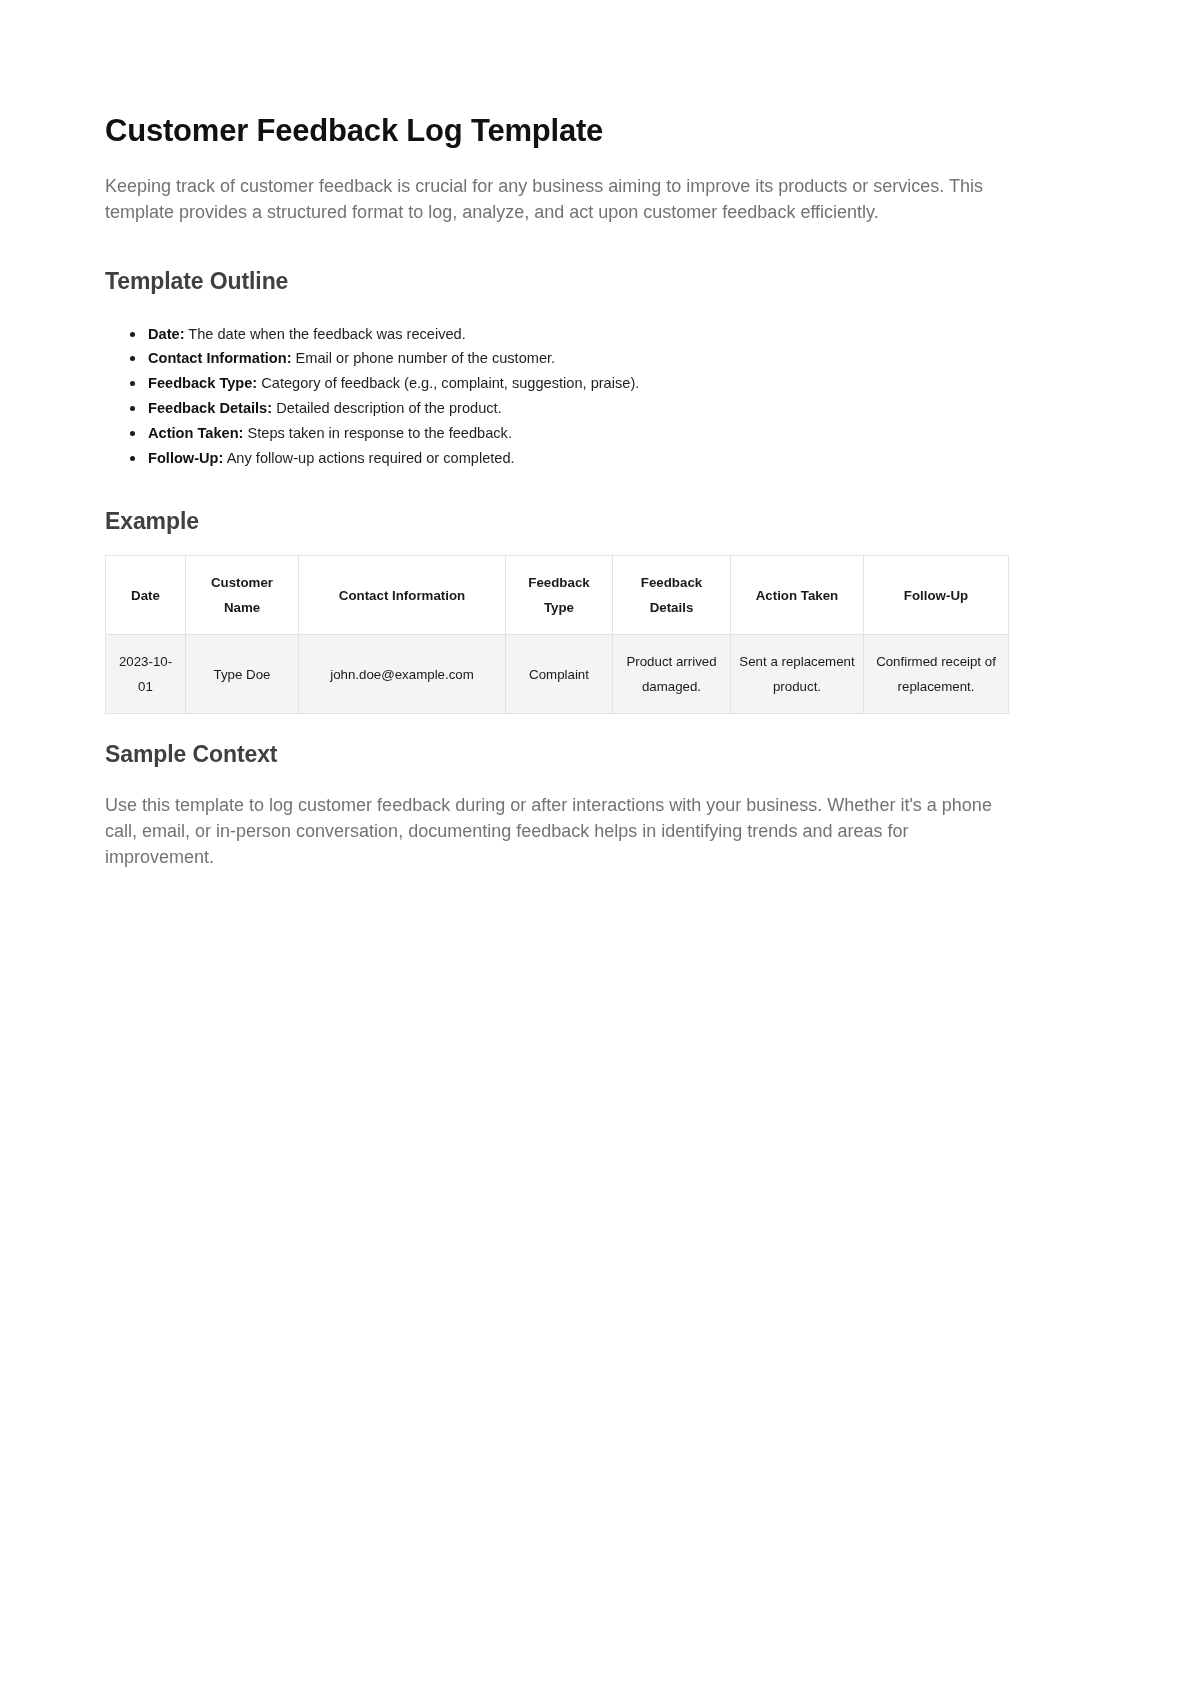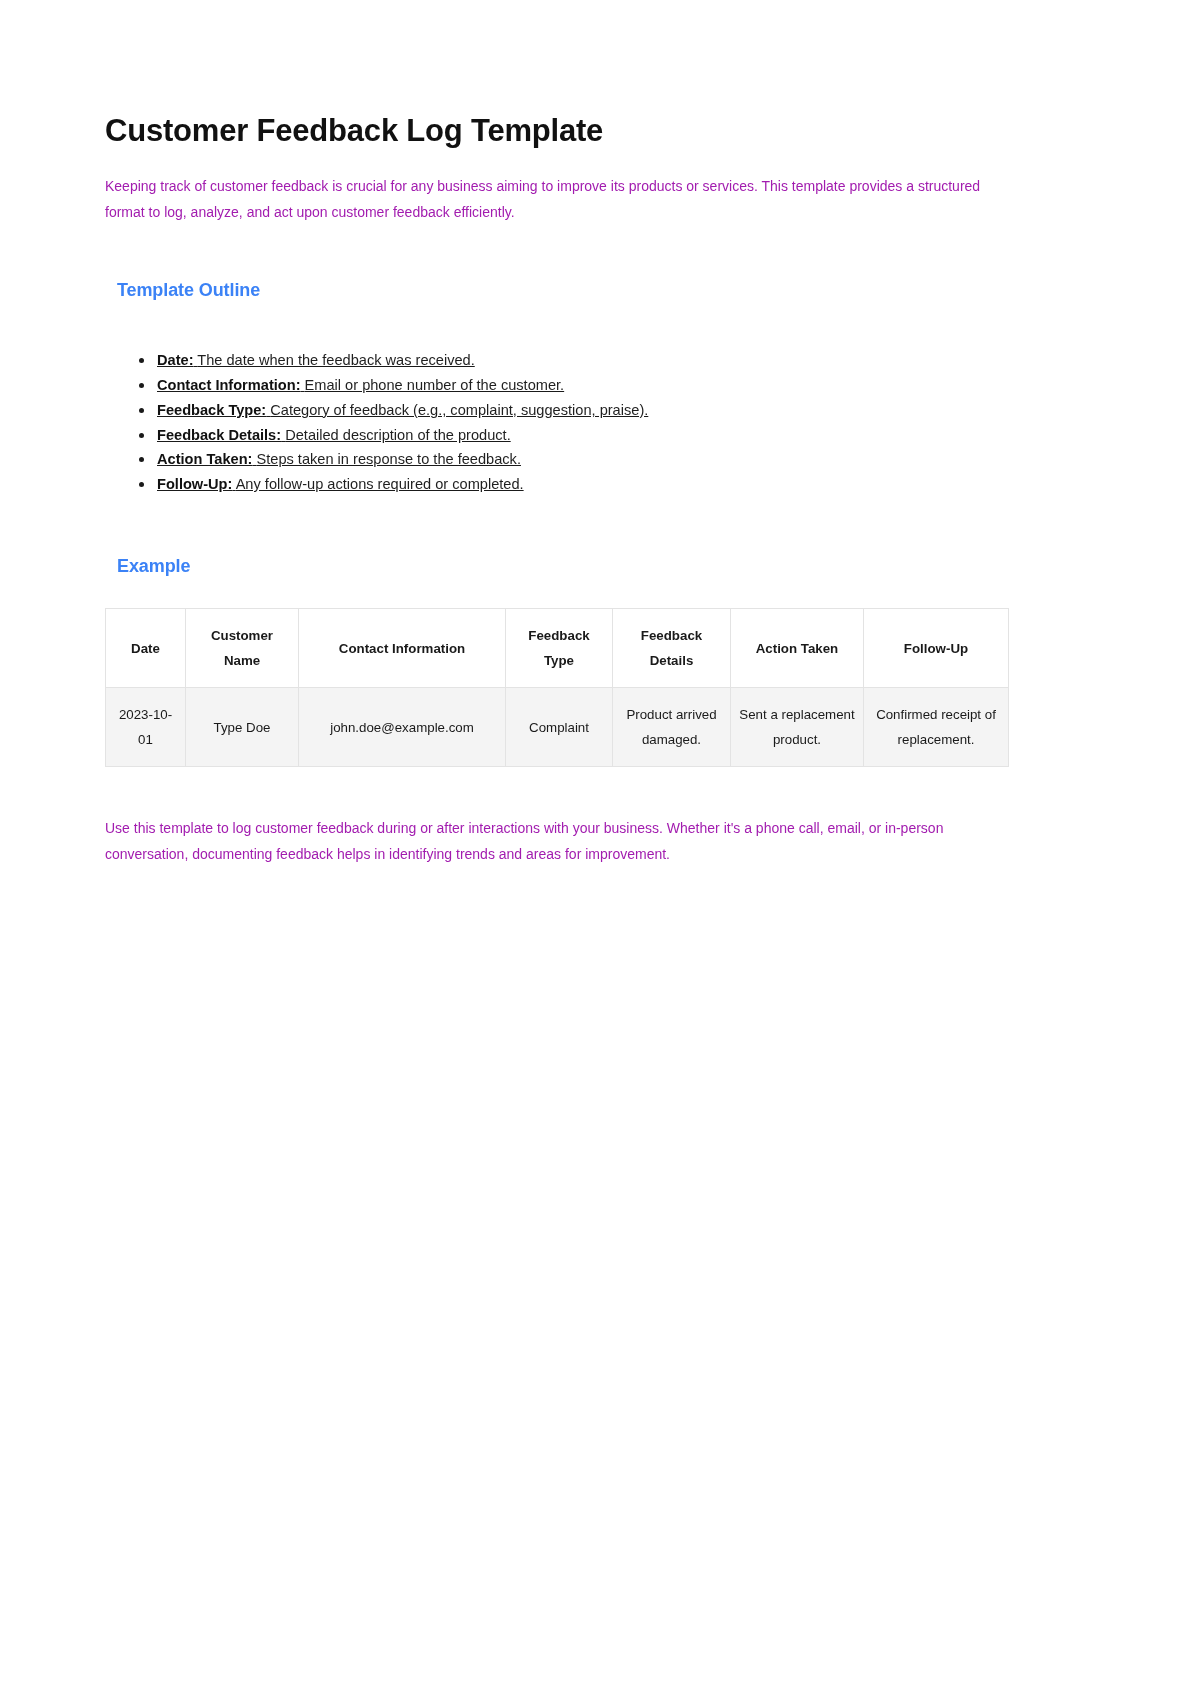--- a/index.html
+++ b/index.html
@@ -29,46 +29,45 @@
   }
   h1.doc-title {
     font-size: 31px;
     line-height: 1.25;
     font-weight: 700;
     letter-spacing: -0.2px;
     margin: 0 0 22px 0;
     color: #111111;
   }
   p.para {
-    font-size: 14px;
+    font-size: 18px;
     line-height: 26px;
     margin: 0;
-    color: #a21caf;
+    color: #737373;
     max-width: 890px;
   }
   h2.section-title {
-    font-size: 18px;
+    font-size: 23px;
     line-height: 1.3;
     font-weight: 700;
-    color: #3b82f6;
-    margin: 12px;
+    color: #404040;
+    margin: 0;
     letter-spacing: -0.1px;
   }
   .gap-intro { height: 42px; }
   .gap-after-outline-h { height: 18px; }
   .gap-before-example { height: 30px; }
   .gap-after-example-h { height: 18px; }
   .gap-before-sample { height: 26px; }
   .gap-after-sample-h { height: 22px; }
 
   ul.outline-list {
-    margin: 16px;
+    margin: 7px;
     padding: 0 0 0 36px;
     list-style: none;
-    text-decoration: underline;
   }
   ul.outline-list li {
     position: relative;
     font-size: 14.6px;
     line-height: 24.8px;
     color: #1f1f1f;
     padding-left: 0;
     margin: 0;
   }
   ul.outline-list li .bullet-dot {
@@ -191,19 +190,20 @@
           <td>Complaint</td>
           <td>Product arrived damaged.</td>
           <td>Sent a replacement product.</td>
           <td>Confirmed receipt of replacement.</td>
         </tr>
       </tbody>
     </table>
 
     <div class="gap-before-sample"></div>
 
+    <h2 class="section-title">Sample Context</h2>
 
     <div class="gap-after-sample-h"></div>
 
     <p class="para">Use this template to log customer feedback during or after interactions with your business. Whether it's a phone call, email, or in-person conversation, documenting feedback helps in identifying trends and areas for improvement.</p>
 
   </div>
 </div>
 
 </body></html>

